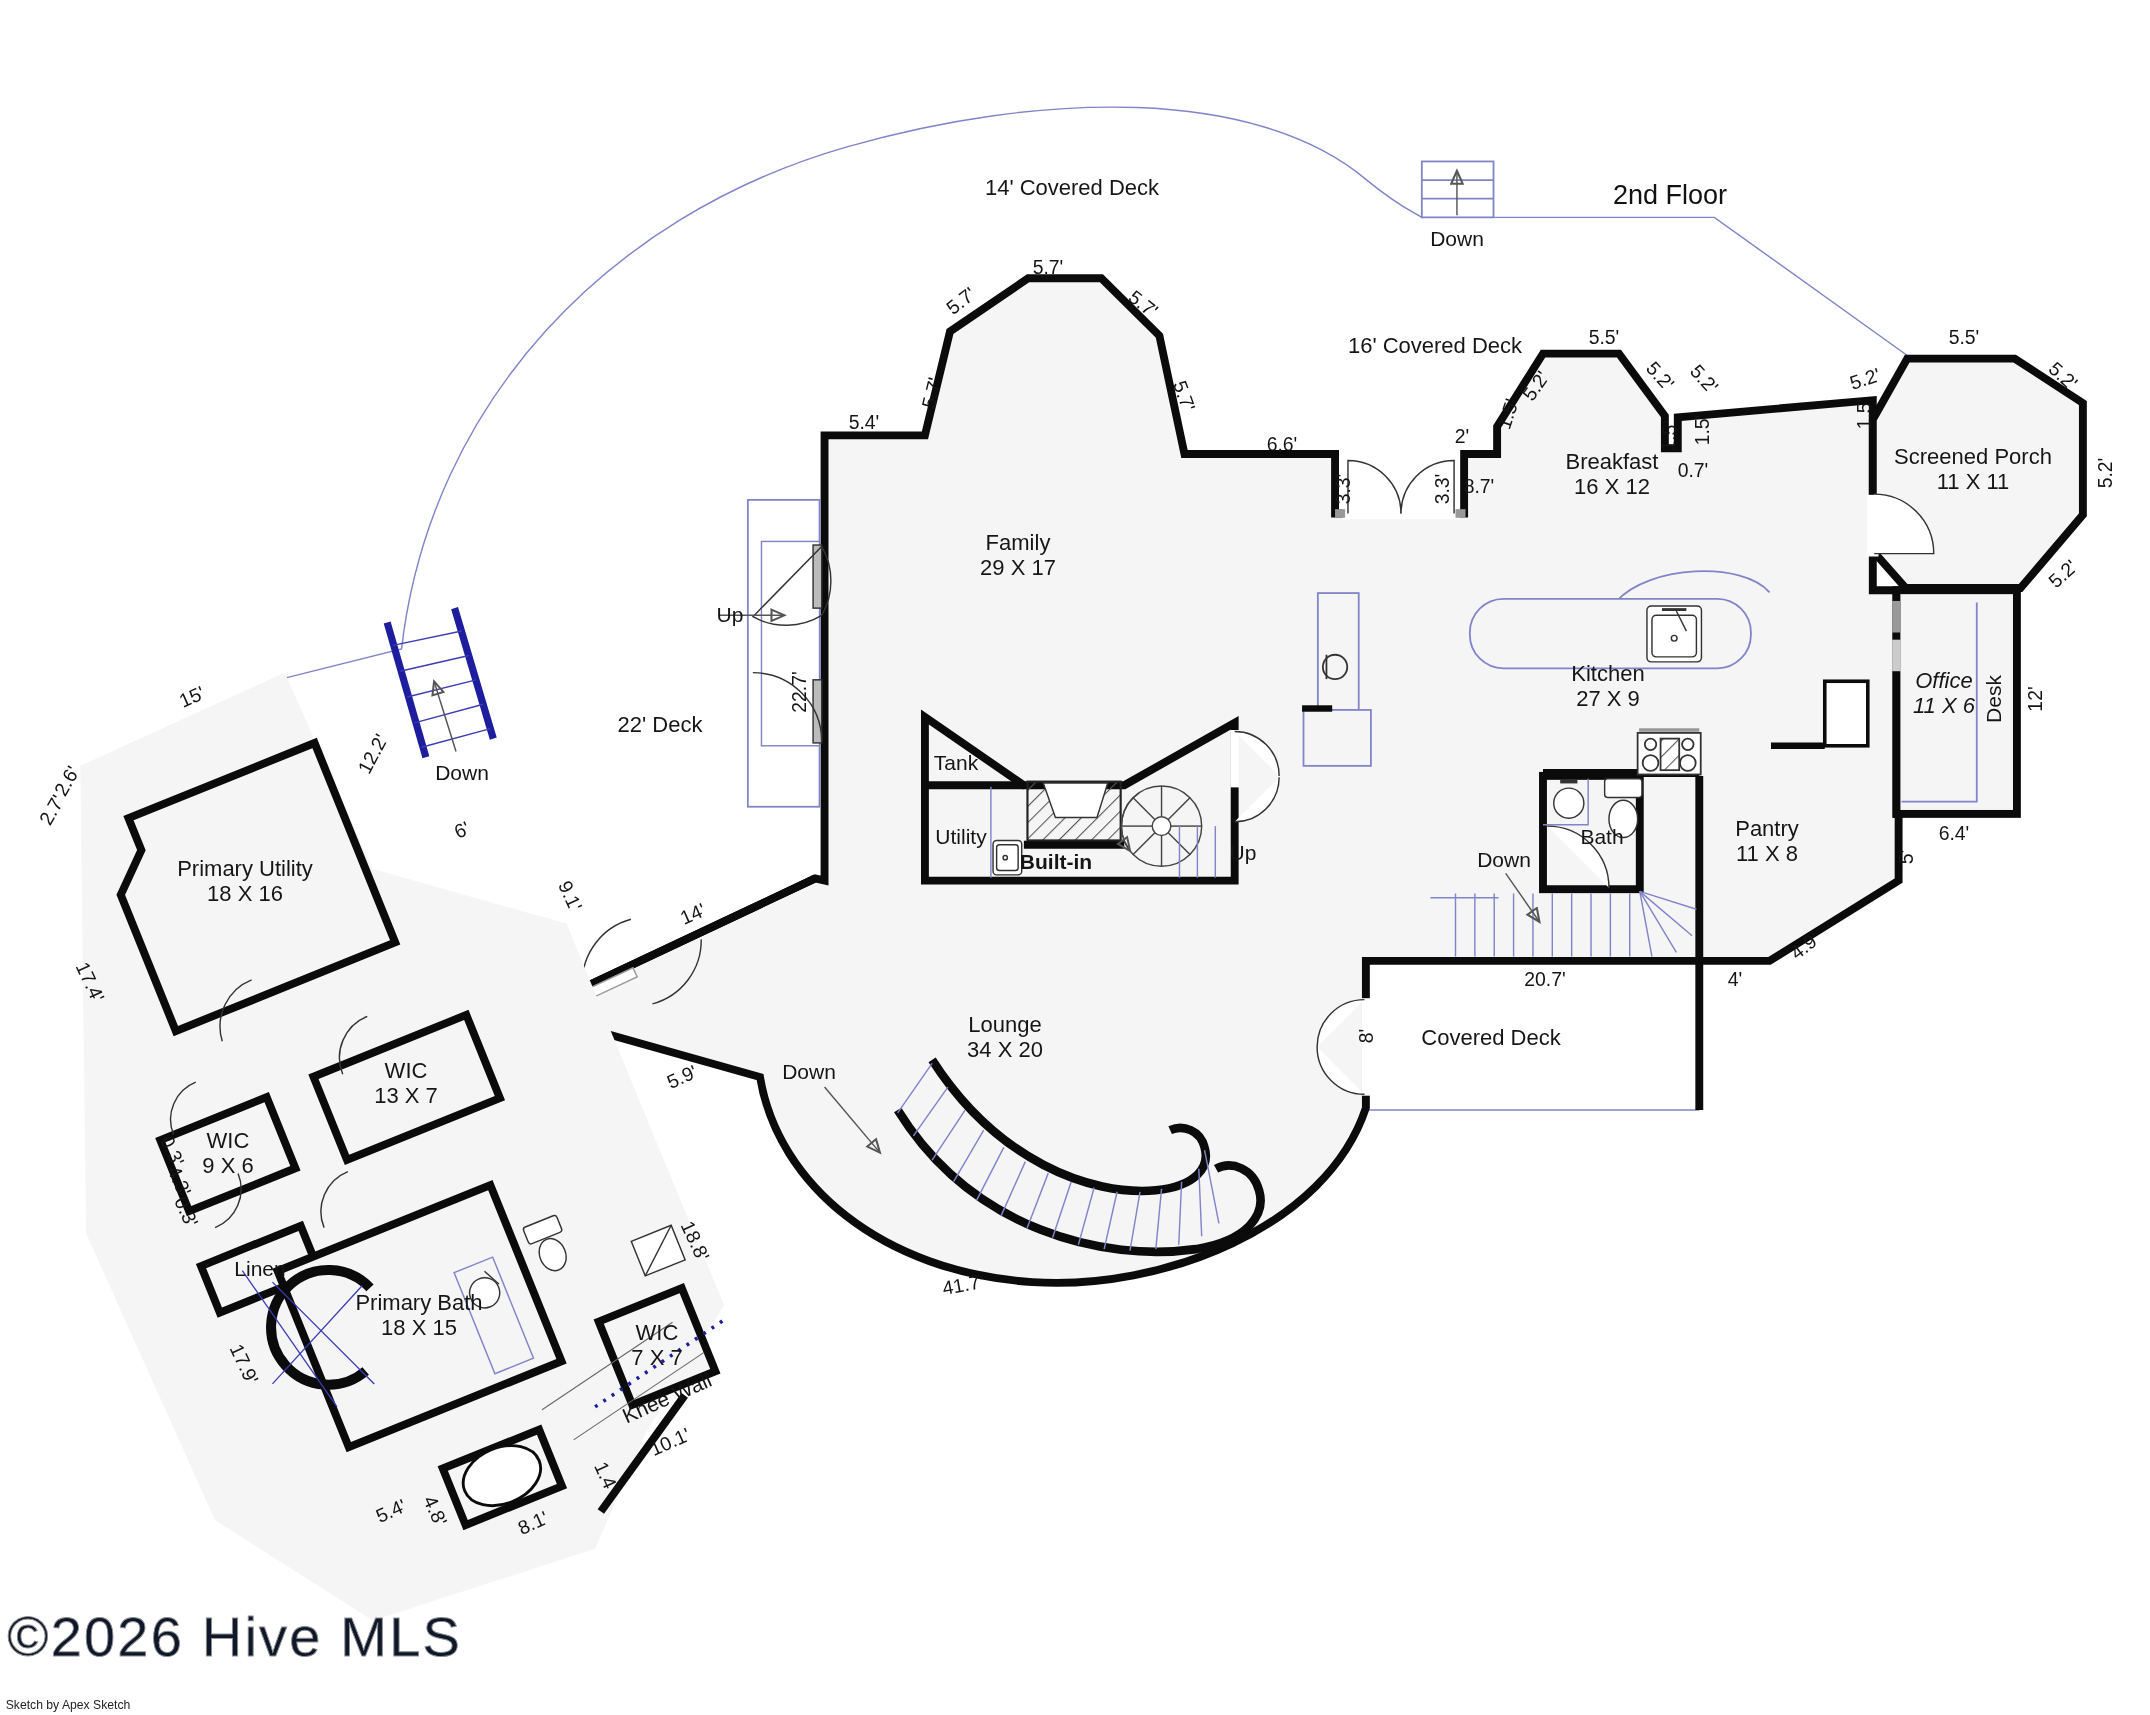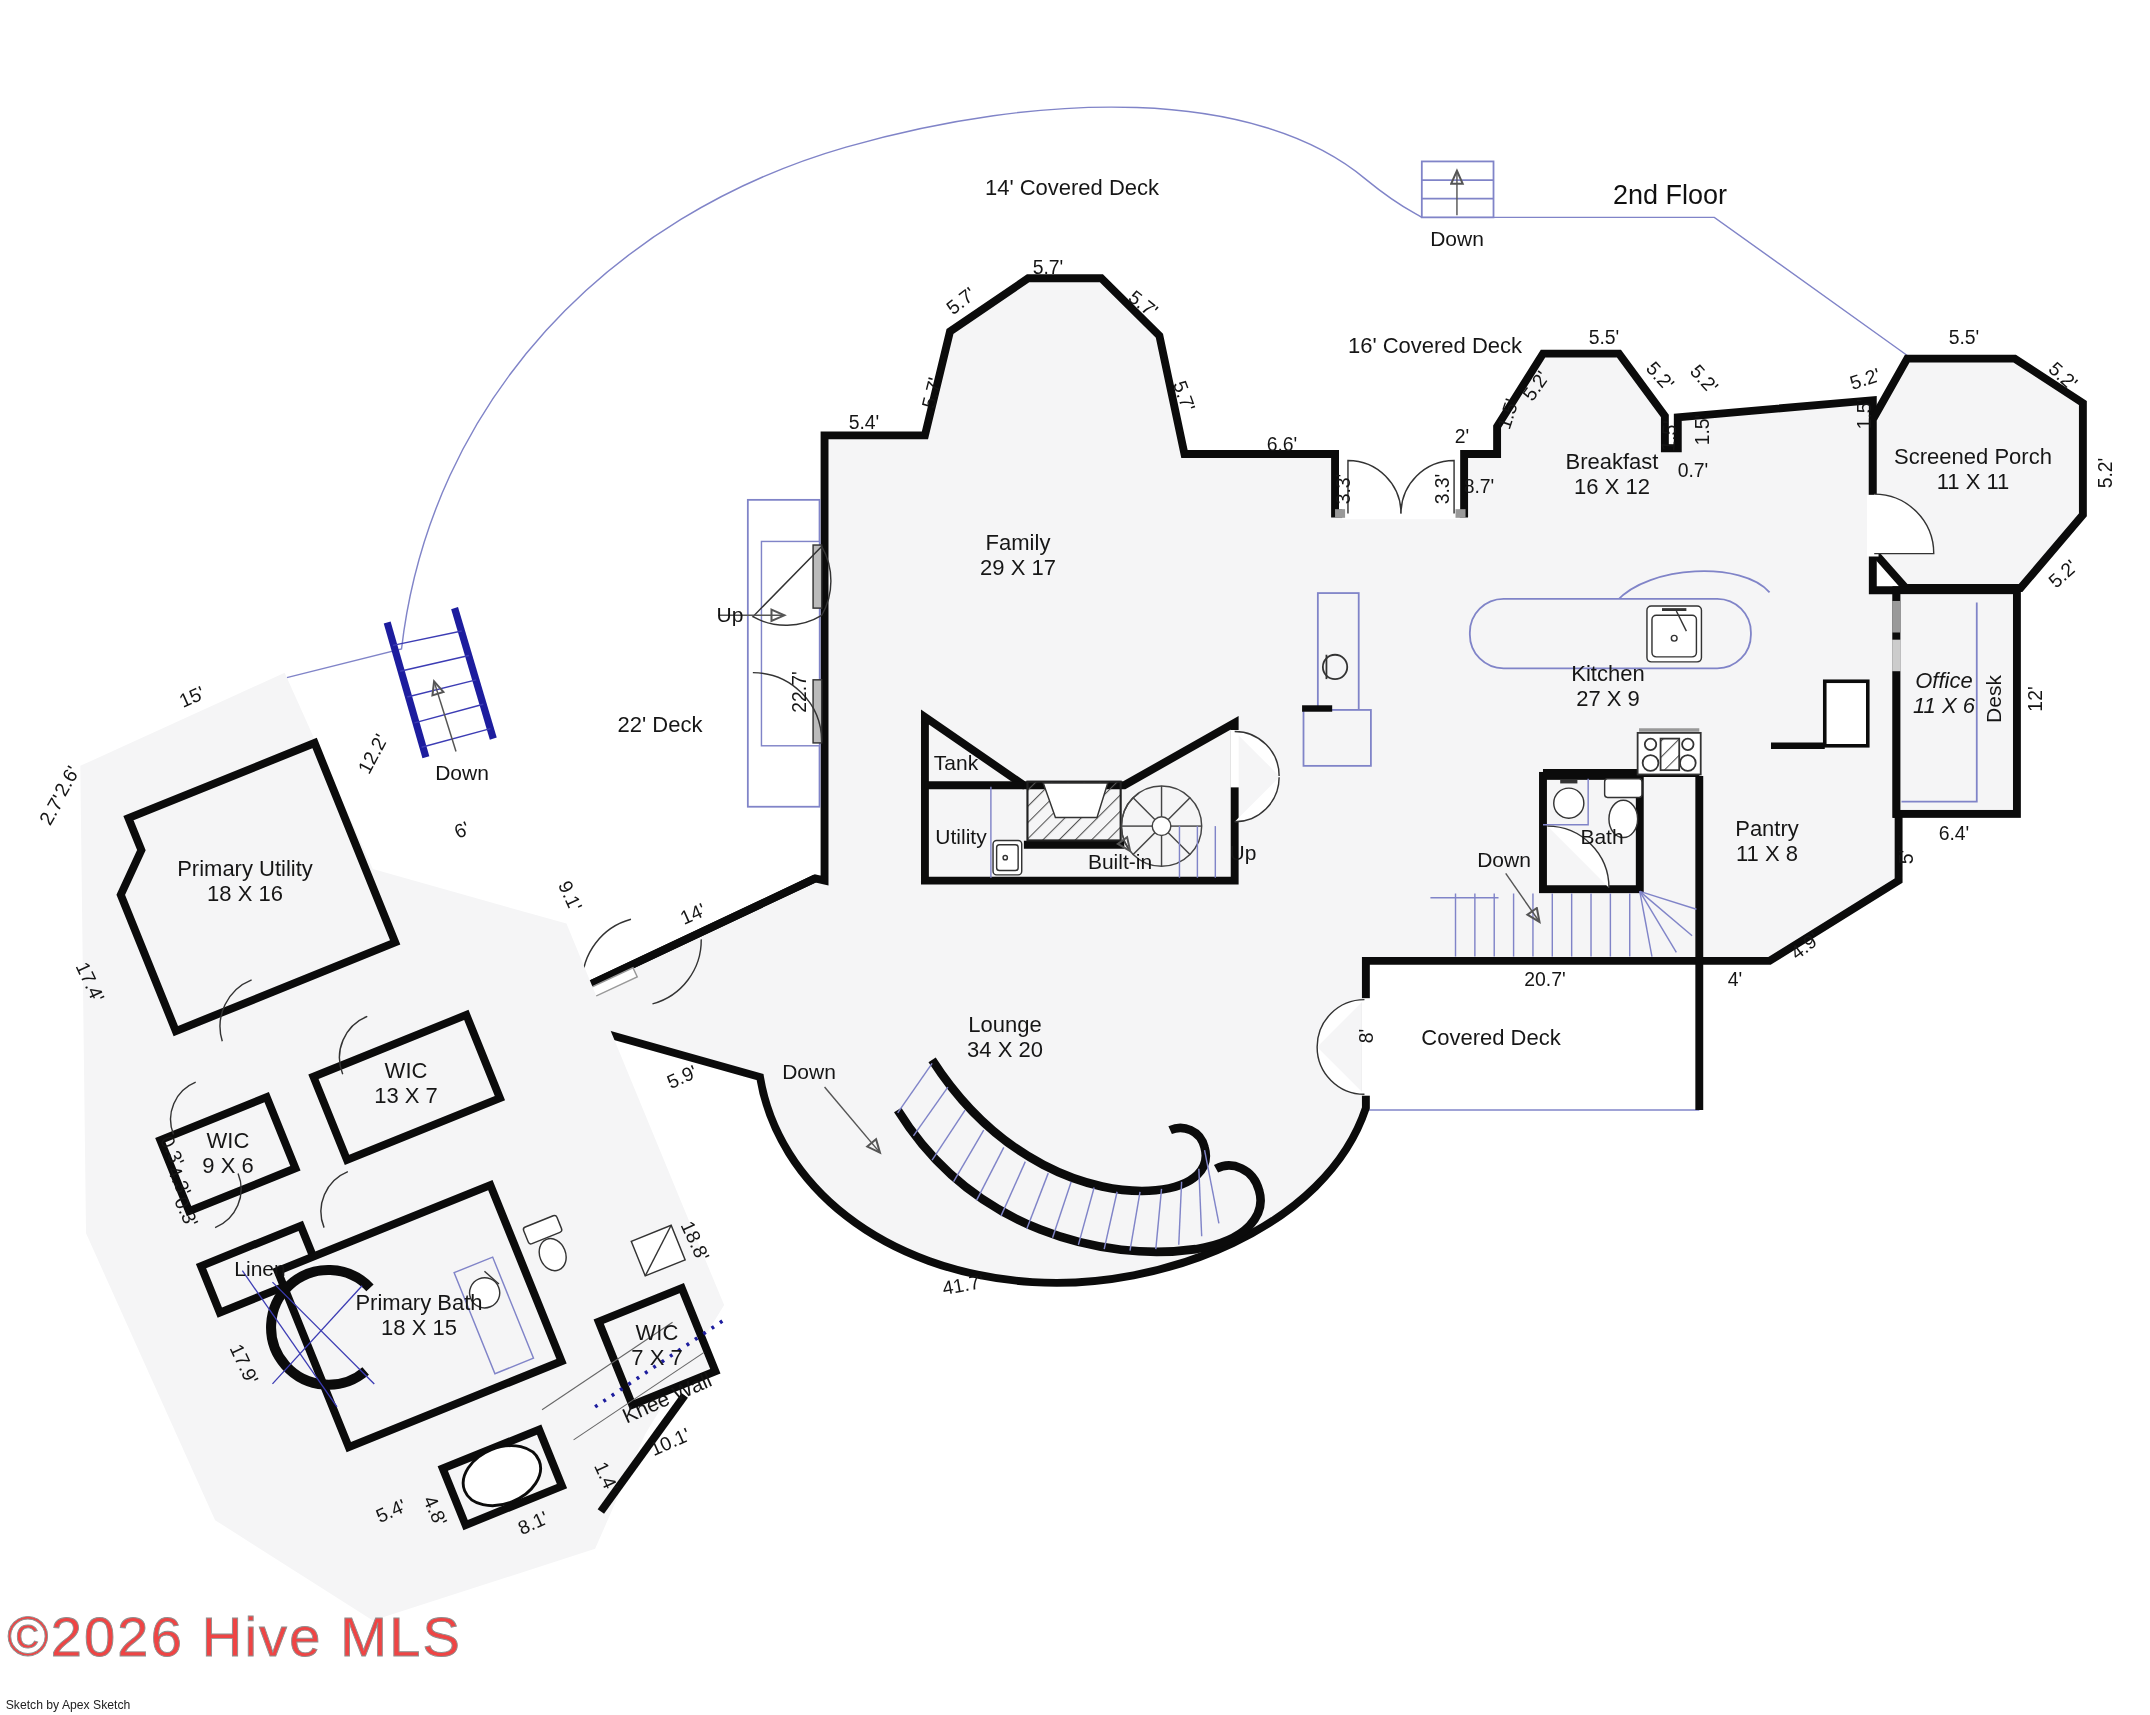--- a/index.html
+++ b/index.html
@@ -9,21 +9,21 @@
   .lbl{position:absolute;transform:translate(-50%,-50%) rotate(var(--r,0deg));
        font-size:19.4px;white-space:nowrap;color:#151515;}
   .room{position:absolute;transform:translate(-50%,-50%);text-align:center;
         font-size:22px;line-height:1.12;color:#161616;white-space:nowrap;}
   .room span{display:block;}
   .area{position:absolute;transform:translate(-50%,-50%) rotate(var(--r,0deg));
         font-size:22px;color:#161616;white-space:nowrap;}
   .small{font-size:21px;}
   .title{position:absolute;transform:translate(-50%,-50%);font-size:27px;color:#111;}
   .watermark{position:absolute;left:7.2px;top:1604px;font-size:56px;letter-spacing:2.2px;
-             color:#ef4444;-webkit-text-stroke:0.9px #8f8f8f;}
+             color:#0f172a;-webkit-text-stroke:0.9px #8f8f8f;}
   .credit{position:absolute;left:5.7px;top:1698px;font-size:12.2px;color:#222;}
 </style>
 </head>
 <body>
 
 <div id="stage">
 
 <svg width="2151" height="1716" viewBox="0 0 3000 2393">
   <defs>
     <pattern id="hatch" width="16" height="16" patternTransform="rotate(45)" patternUnits="userSpaceOnUse">
@@ -335,21 +335,21 @@
     </div>
 
   <div class="lbl small" style="left:730px;top:615px;">Up</div>
   <div class="lbl small" style="left:1243px;top:853px;">Up</div>
   <div class="lbl small" style="left:1457px;top:239px;">Down</div>
   <div class="lbl small" style="left:462px;top:773px;">Down</div>
   <div class="lbl small" style="left:1504px;top:860px;">Down</div>
   <div class="lbl small" style="left:809px;top:1072px;">Down</div>
   <div class="lbl small" style="left:956px;top:763px;">Tank</div>
   <div class="lbl small" style="left:961px;top:837px;text-align:right;">Utility</div>
-  <div class="lbl small" style="left:1120px;top:862px;">Built-in</div>
+  <div class="lbl small" style="left:1056px;top:862px;font-weight:bold;">Built-in</div>
   <div class="lbl small" style="left:1602px;top:837px;">Bath</div>
   <div class="lbl small" style="left:260px;top:1269px;">Linen</div>
   <div class="lbl small" style="left:1994px;top:699px;--r:-90deg;">Desk</div>
   <div class="lbl small" style="left:667px;top:1398px;--r:-24deg;">Knee Wall</div>
 
   <div class="lbl" style="left:1048px;top:267px;">5.7'</div>
   <div class="lbl" style="left:961px;top:301px;--r:-38deg;">5.7'</div>
   <div class="lbl" style="left:1143px;top:304px;--r:38deg;">5.7'</div>
   <div class="lbl" style="left:932px;top:393px;--r:-76deg;">5.7'</div>
   <div class="lbl" style="left:1184px;top:396px;--r:70deg;">5.7'</div>

